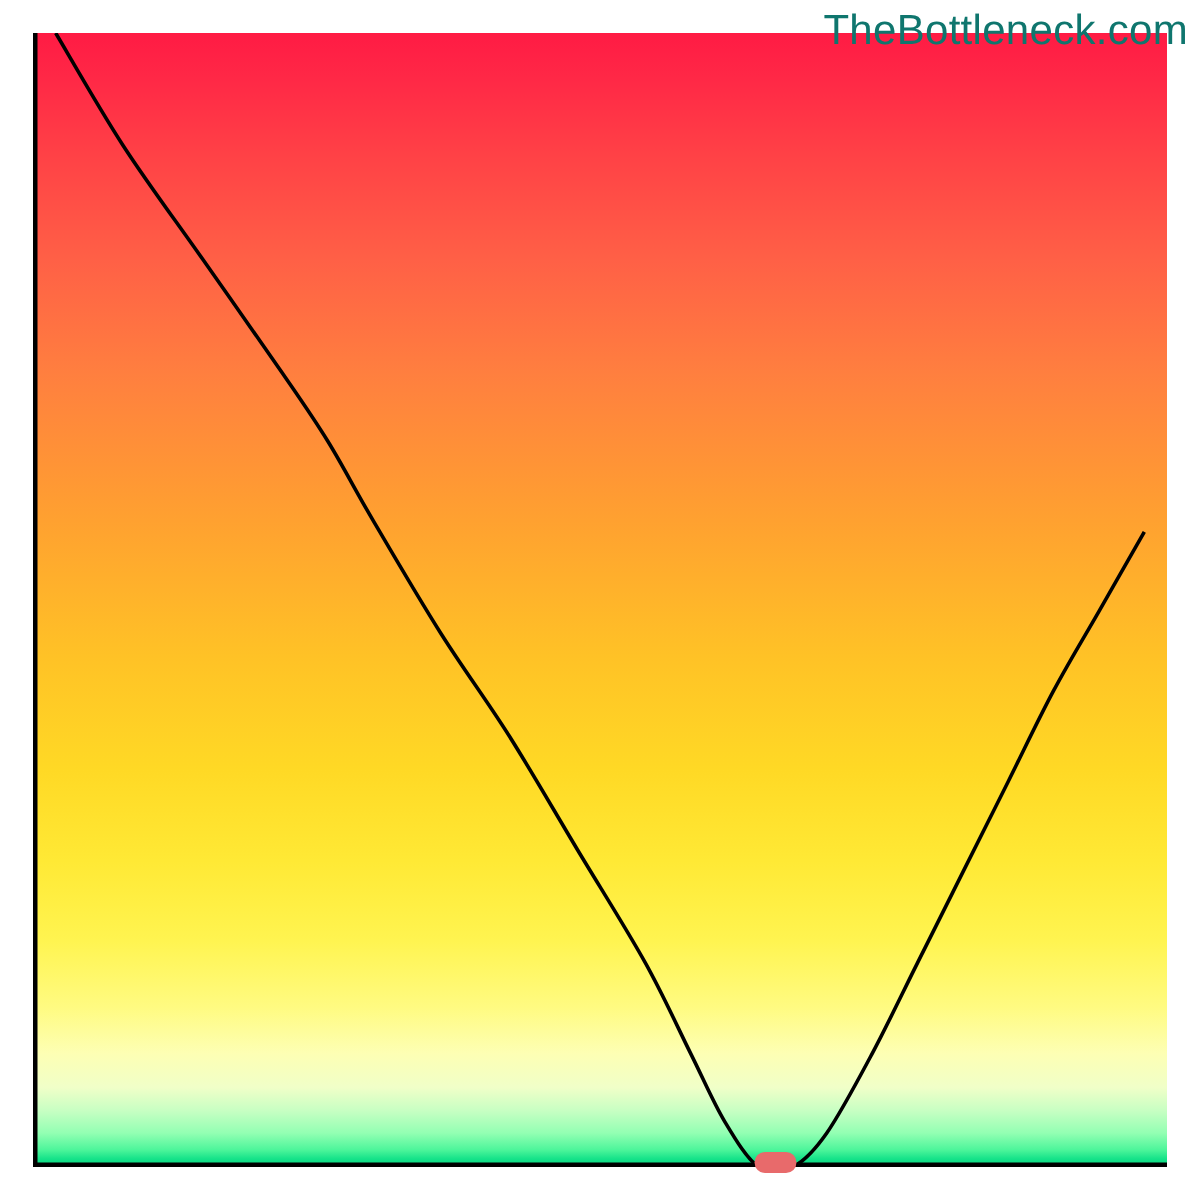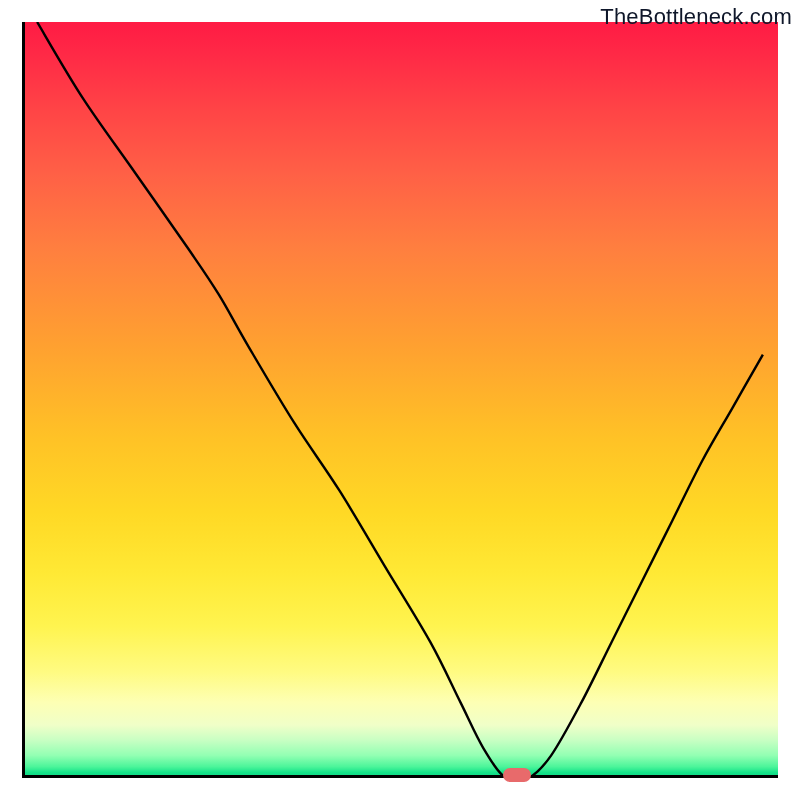--- a/index.html
+++ b/index.html
@@ -13,22 +13,22 @@
   }
   .container {
     position: relative;
     width: 800px;
     height: 800px;
   }
   .watermark {
     position: absolute;
     top: 4px;
     right: 8px;
-    font-size: 22px;
-    color: #0f172a;
+    font-size: 28px;
+    color: #0f766e;
     font-weight: 400;
     z-index: 10;
     letter-spacing: 0.2px;
   }
   .plot-area {
     position: absolute;
     left: 22px;
     top: 22px;
     width: 756px;
     height: 756px;

